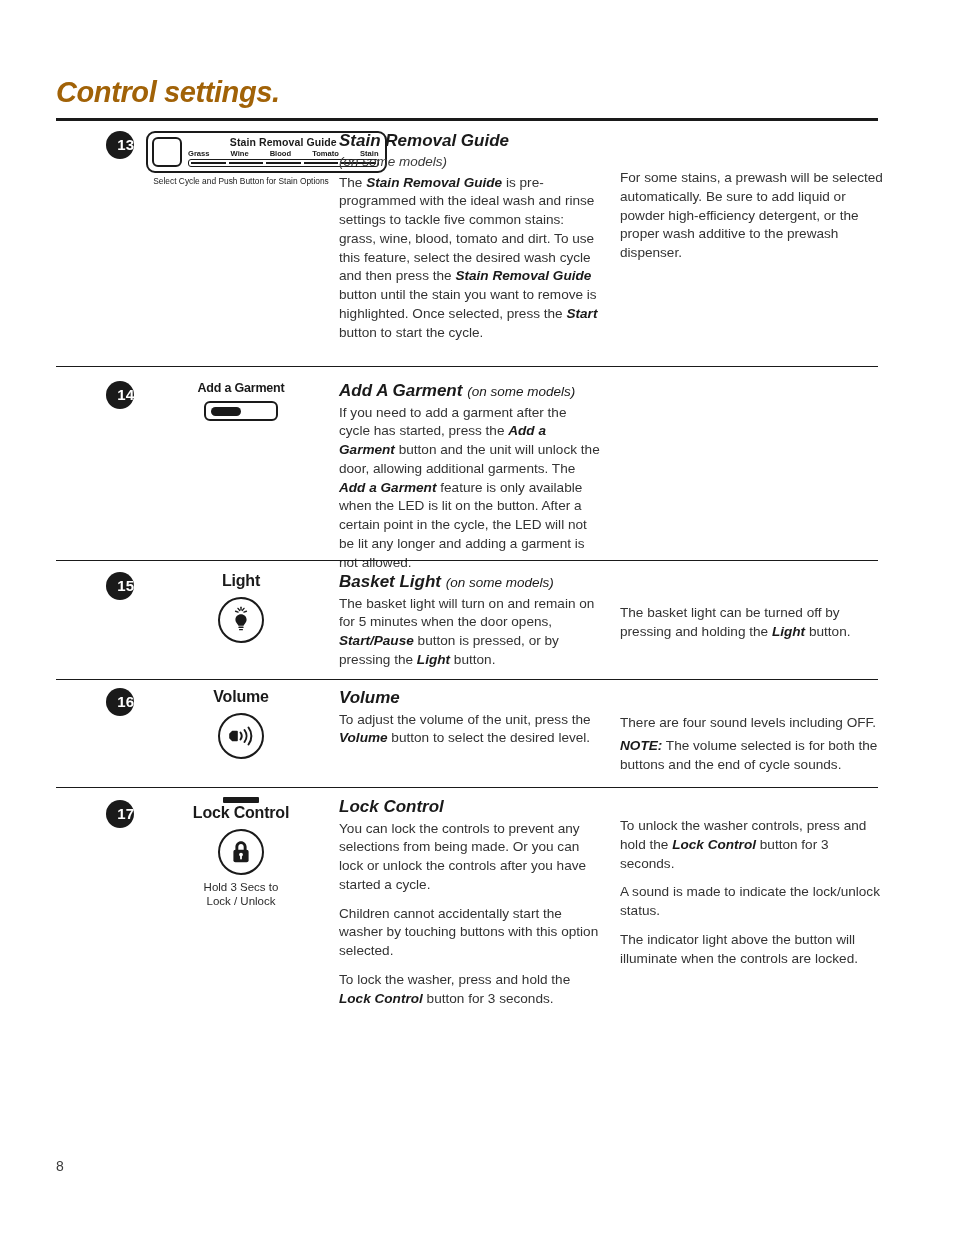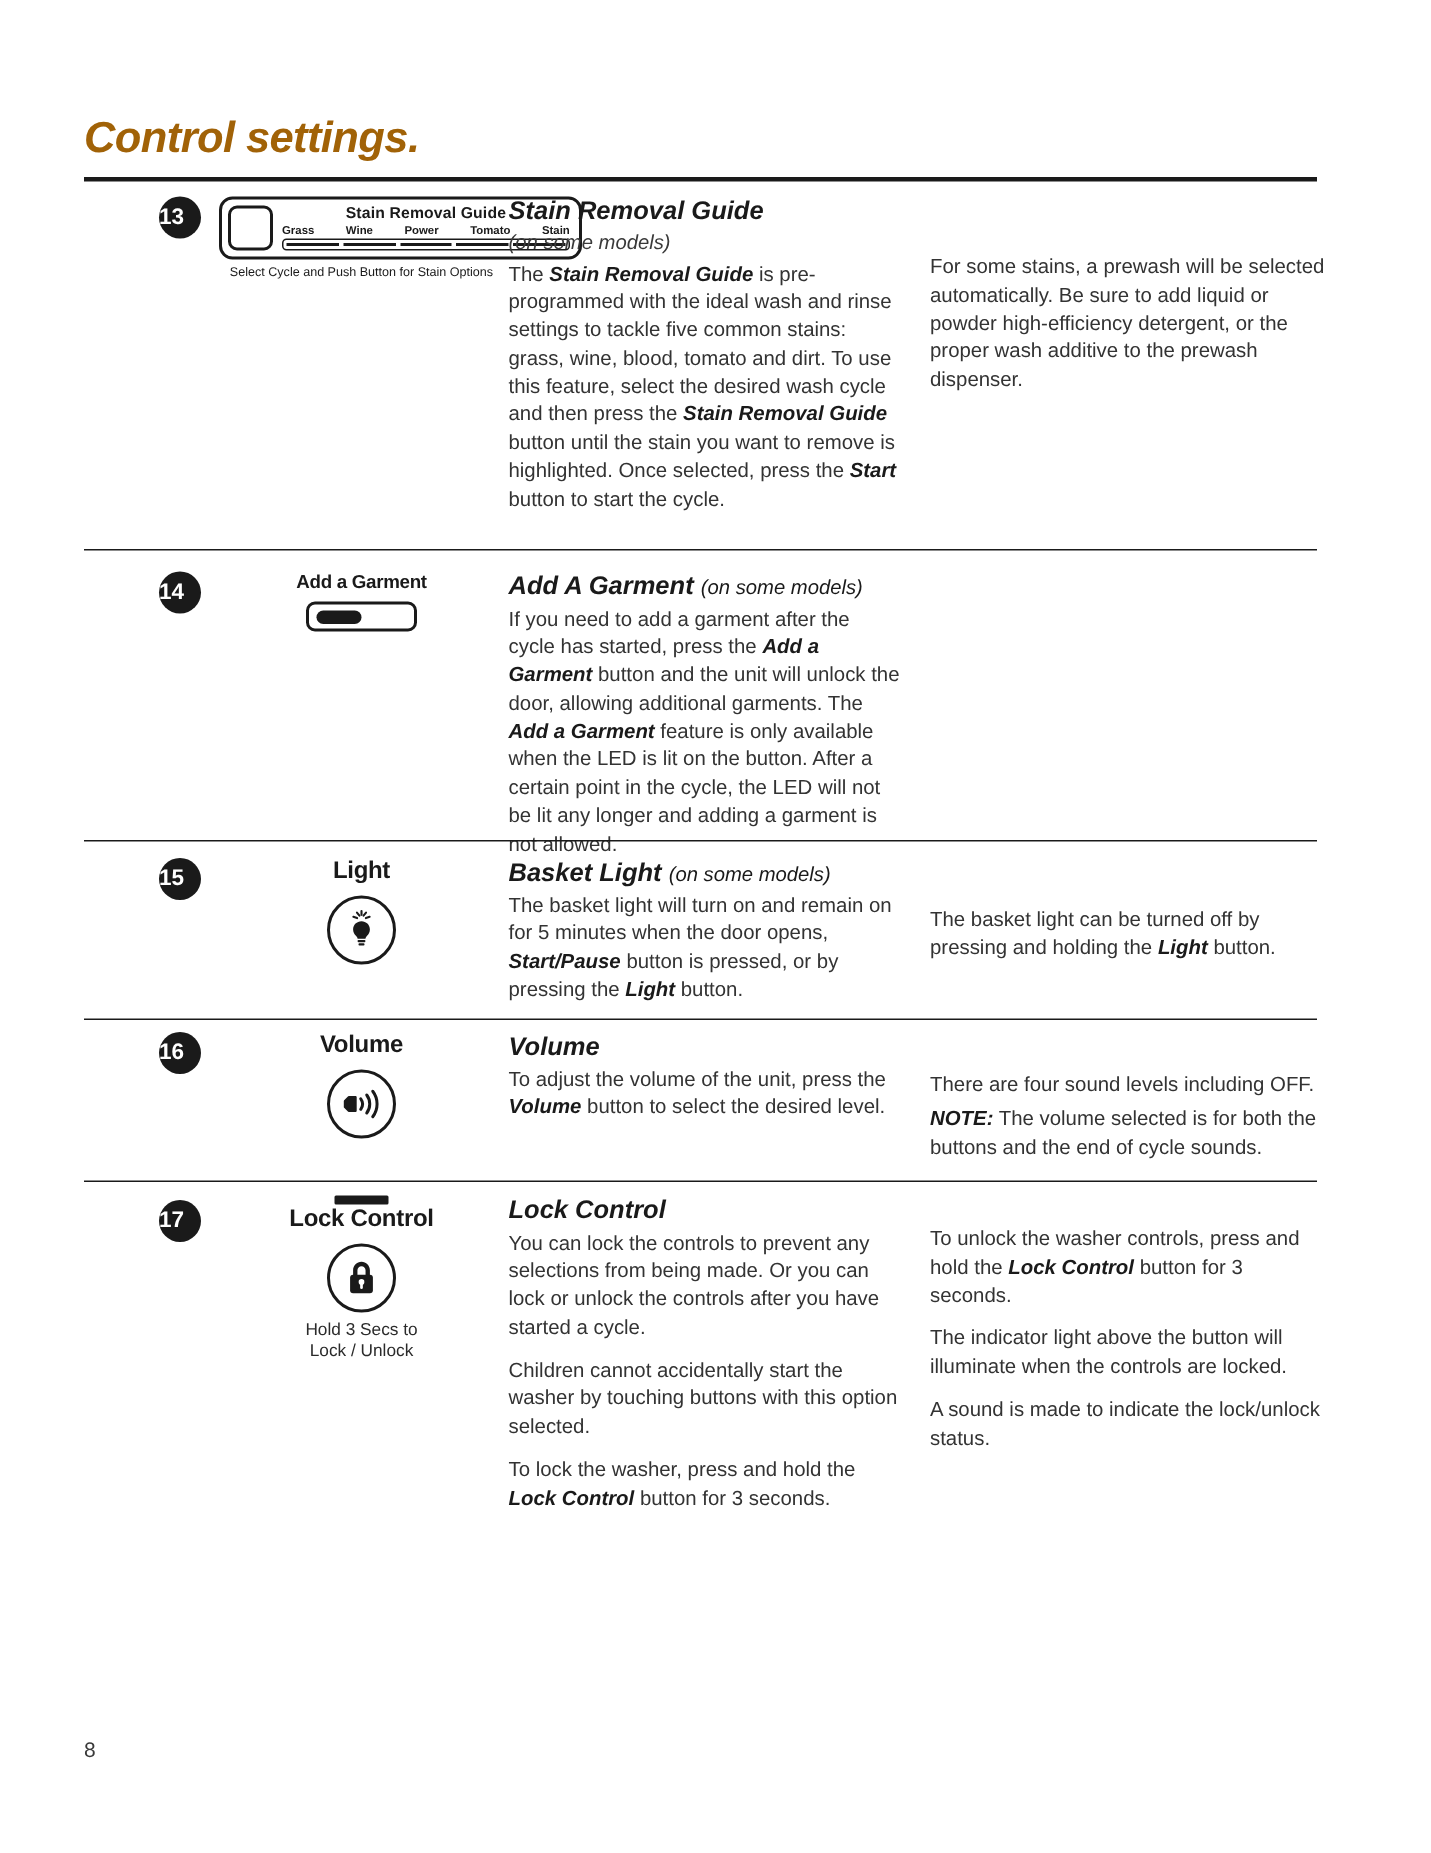--- a/index.html
+++ b/index.html
@@ -62,21 +62,21 @@
   .num-badge {
     display: inline-block;
     width: 28px;
     height: 28px;
     border-radius: 50%;
     background: #1a1a1a;
     color: #ffffff;
     font-size: 15px;
     font-weight: bold;
     line-height: 28px;
-    text-align: left;
+    text-align: right;
     font-family: "Liberation Sans", sans-serif;
   }
   .col-art {
     position: absolute;
     left: 90px;
     top: 0;
     width: 190px;
     text-align: center;
   }
   .col-mid {
@@ -257,21 +257,21 @@
 
     <div class="col-art">
       <div class="stain-panel">
         <div class="stain-inner">
           <div class="stain-btn"></div>
           <div class="stain-right">
             <div class="stain-title">Stain Removal Guide</div>
             <div class="stain-names">
               <span>Grass</span>
               <span>Wine</span>
-              <span>Power</span>
+              <span>Blood</span>
               <span>Tomato</span>
               <span>Stain</span>
             </div>
             <div class="stain-bar">
               <span class="stain-seg"></span>
               <span class="stain-seg"></span>
               <span class="stain-seg"></span>
               <span class="stain-seg"></span>
               <span class="stain-seg"></span>
             </div>
@@ -406,20 +406,20 @@
 
     <div class="col-mid">
       <div class="head">Lock Control</div>
       <p class="body">You can lock the controls to prevent any selections from being made. Or you can lock or unlock the controls after you have started a cycle.</p>
       <p class="body">Children cannot accidentally start the washer by touching buttons with this option selected.</p>
       <p class="body">To lock the washer, press and hold the <b>Lock Control</b> button for 3 seconds.</p>
     </div>
 
     <div class="col-right" style="top:20px;">
       <p class="body">To unlock the washer controls, press and hold the <b>Lock Control</b> button for 3 seconds.</p>
+      <p class="body">A sound is made to indicate the lock/unlock status.</p>
       <p class="body">The indicator light above the button will illuminate when the controls are locked.</p>
-      <p class="body">A sound is made to indicate the lock/unlock status.</p>
     </div>
   </div>
 
   <div class="page-number">8</div>
 
 </div>
 
 </body></html>

